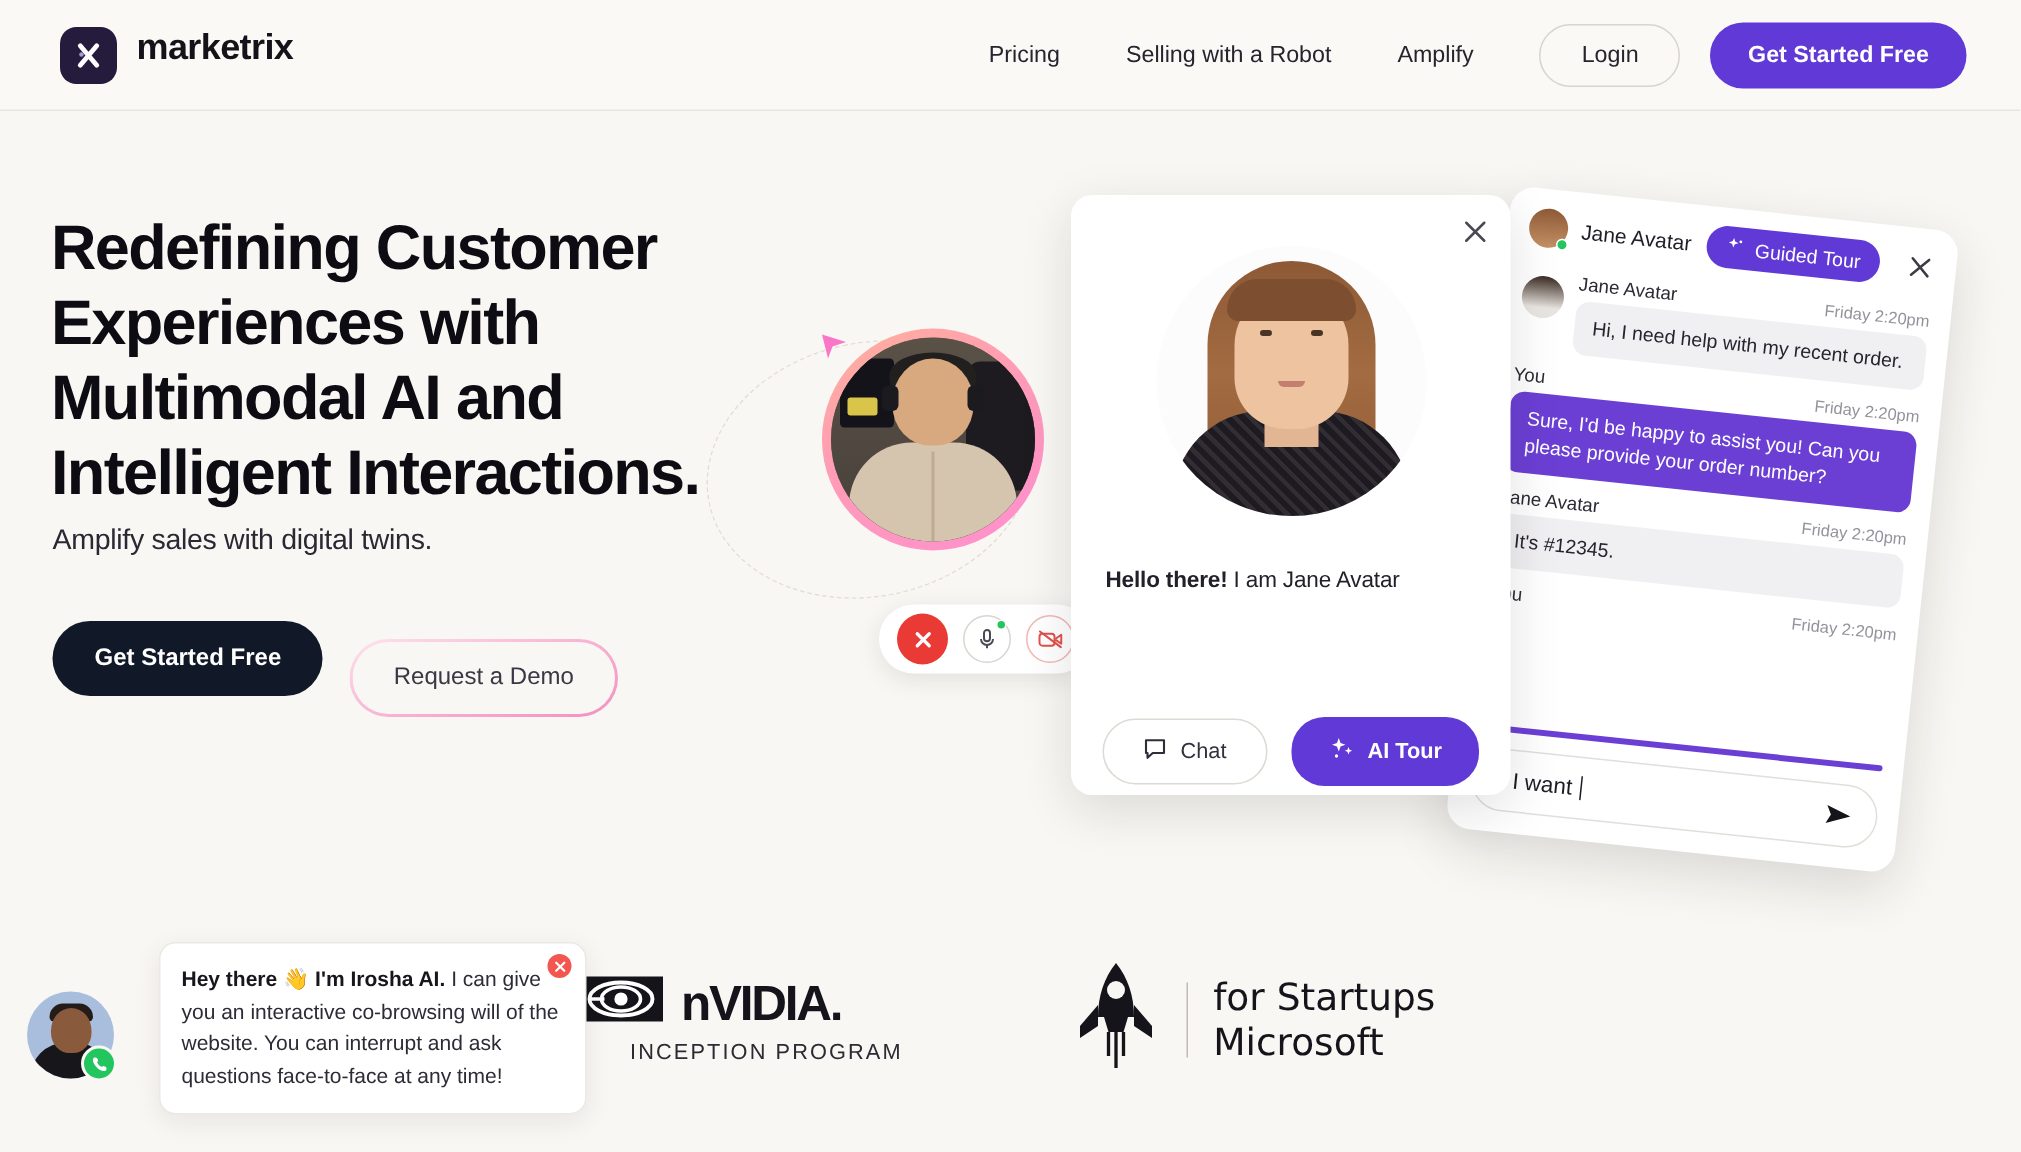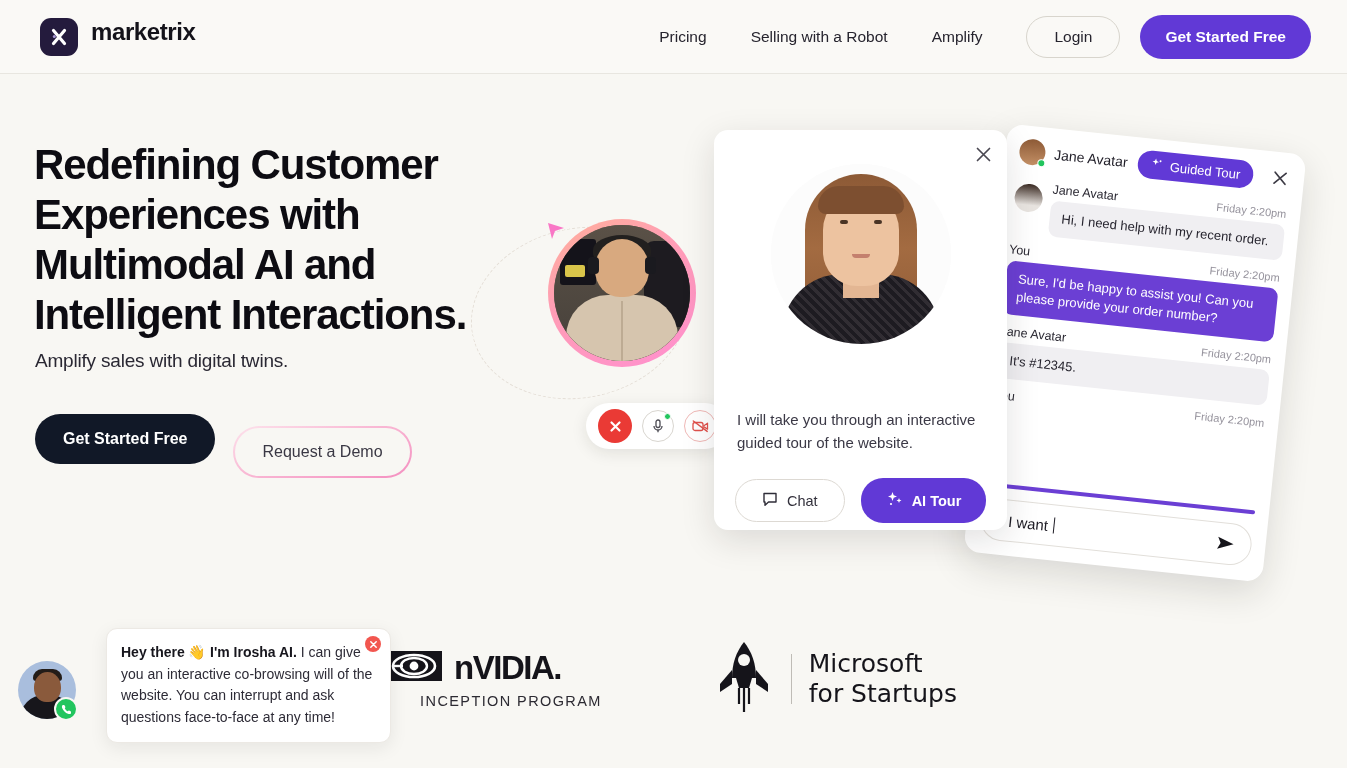--- a/index.html
+++ b/index.html
@@ -398,21 +398,23 @@
       <div class="p-hair"></div>
       <div class="p-shoulders"></div>
       <div class="p-lace"></div>
       <div class="p-neck"></div>
       <div class="p-face"></div>
       <div class="p-fringe"></div>
       <div class="p-eye l"></div>
       <div class="p-eye r"></div>
       <div class="p-mouth"></div>
     </div>
-    <div class="ac-body">I will take you through an interactive guided tour of the website.</div>
+    <div class="ac-title">
+      <b>Hello there!</b><span> I am Jane Avatar</span>
+    </div>
     <div class="ac-actions">
       <button class="btn-chat">
         <span>
           <svg width="16" height="16" viewBox="0 0 16 16">
             <path d="M2 2.5 h12 v8.5 h-7.5 L3 14.2 V11 H2 Z" fill="none" stroke="#2f2d38" stroke-width="1.4" stroke-linejoin="round"></path>
           </svg>
         </span>
         <span>Chat</span>
       </button>
       <button class="btn-aitour">
@@ -529,22 +531,22 @@
           <path d="M30 2 C38 12 42 24 42 38 H18 C18 24 22 12 30 2 Z" fill="#15141a"></path>
           <circle cx="30" cy="20" r="6" fill="#f8f7f3"></circle>
           <path d="M18 30 L6 44 L6 52 L18 44 Z" fill="#15141a"></path>
           <path d="M42 30 L54 44 L54 52 L42 44 Z" fill="#15141a"></path>
           <path d="M22 38 h16 l-3 10 h-10 Z" fill="#15141a"></path>
           <path d="M30 48 v24 M25 48 v16 M35 48 v16" stroke="#15141a" stroke-width="2.2"></path>
         </svg>
       </span>
       <span class="ms-divider"></span>
       <div class="ms-text">
+        <div>for Startups</div>
         <div>Microsoft</div>
-        <div>for Startups</div>
       </div>
     </div>
   </div>
 
   <div class="irosha">
     <div class="irosha-avatar">
       <div class="ia-inner">
         <div class="ia-body"></div>
         <div class="ia-hair"></div>
         <div class="ia-head"></div>

